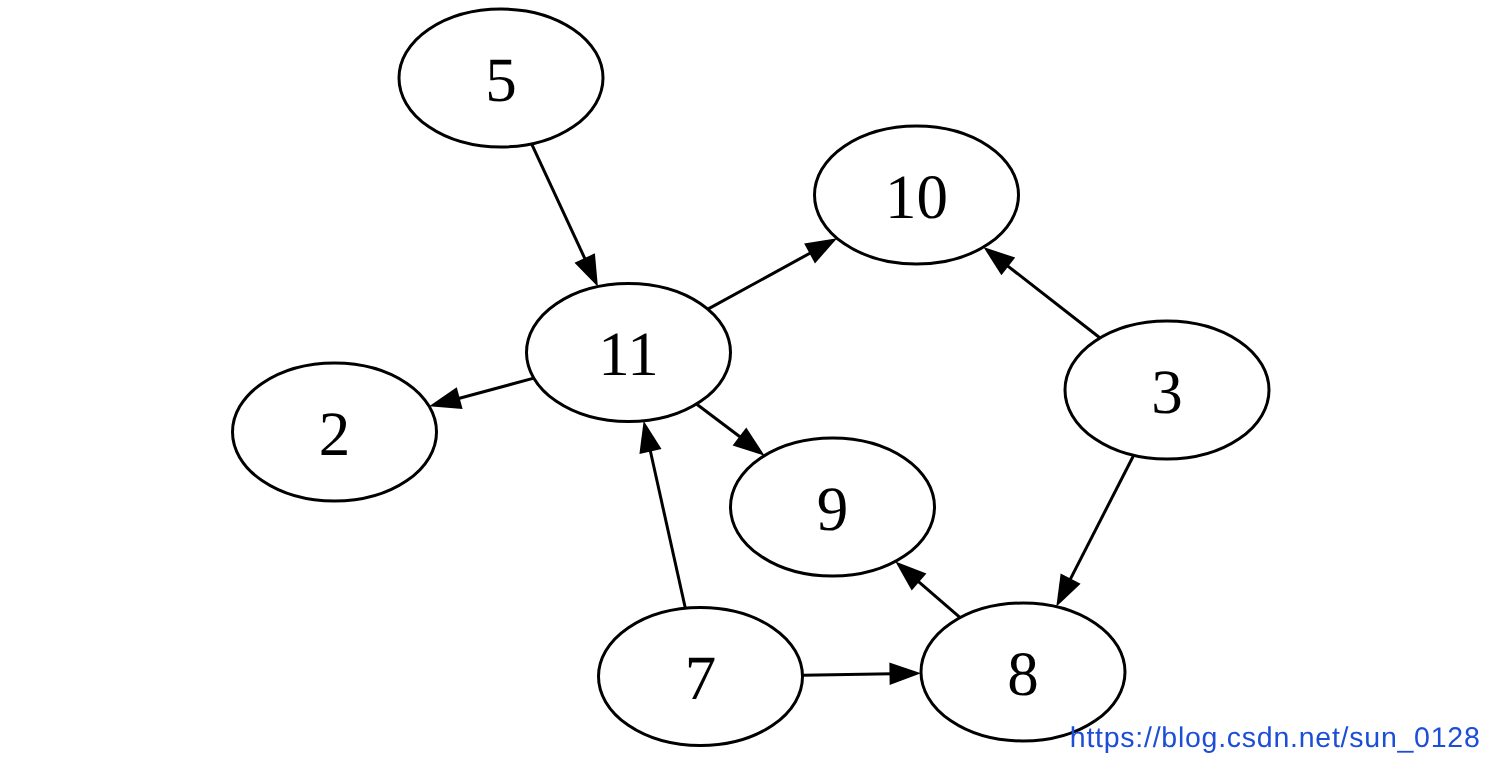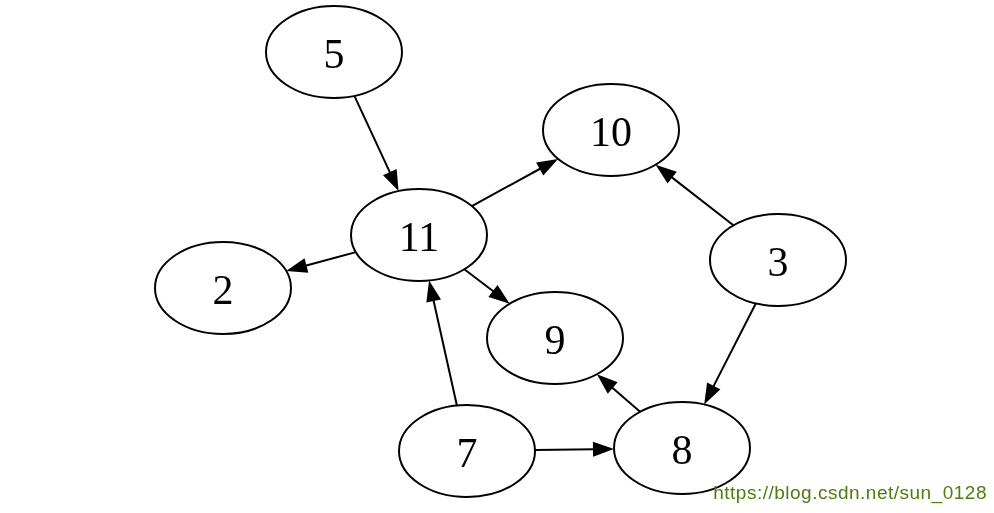--- a/index.html
+++ b/index.html
@@ -100,14 +100,14 @@
       </g>
       <g>
         <ellipse cx="467" cy="451" rx="68" ry="46" fill="#ffffff" stroke="#000000" stroke-width="2"></ellipse>
         <text x="467" y="451" text-anchor="middle" dominant-baseline="central" dy="2" font-size="42" fill="#000000" class="node-label">7</text>
       </g>
       <g>
         <ellipse cx="682" cy="448" rx="68" ry="46" fill="#ffffff" stroke="#000000" stroke-width="2"></ellipse>
         <text x="682" y="448" text-anchor="middle" dominant-baseline="central" dy="2" font-size="42" fill="#000000" class="node-label">8</text>
       </g>
     </svg>
-  <div class="watermark" style="color: #4d7c0f;">https://blog.csdn.net/sun_0128</div>
+  <div class="watermark" style="color: #1d4ed8;">https://blog.csdn.net/sun_0128</div>
 </div>
 
 </body></html>

